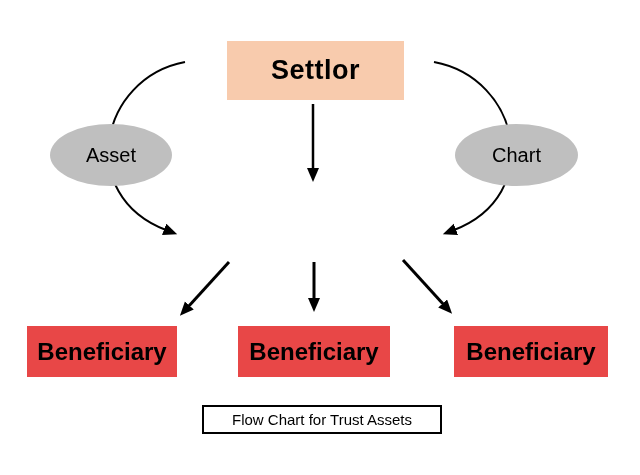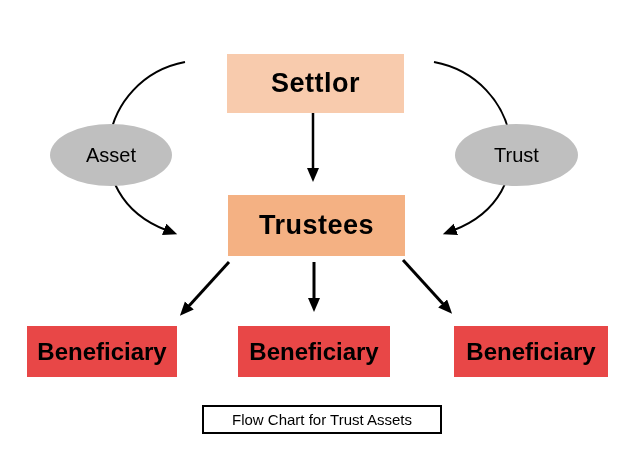--- a/index.html
+++ b/index.html
@@ -61,35 +61,32 @@
 
     <path d="M313,104 L313,170" fill="none" stroke="#000000" stroke-width="2.5" marker-end="url(#ah)"></path>
 
     <path d="M434,62 C520,78 545,195 454,230" fill="none" stroke="#000000" stroke-width="2" marker-end="url(#ah)"></path>
 
     <path d="M229,262 L188,307" fill="none" stroke="#000000" stroke-width="3" marker-end="url(#ah)"></path>
     <path d="M314,262 L314,300" fill="none" stroke="#000000" stroke-width="3" marker-end="url(#ah)"></path>
     <path d="M403,260 L444,305" fill="none" stroke="#000000" stroke-width="3" marker-end="url(#ah)"></path>
   </svg>
 
-  <div class="node rect-main settlor" style="background-color: rgb(248, 203, 173); margin-top: 13px;">
+  <div class="node rect-main settlor" style="background-color: rgb(248, 203, 173);">
     <span>Settlor</span>
   </div>
 
   <div class="node ellipse asset" style="background-color: rgb(191, 191, 191);">
     <span>Asset</span>
   </div>
 
   <div class="node ellipse debt" style="background-color: rgb(191, 191, 191);">
-    <span>Trust</span>
+    <span>Chart</span>
   </div>
 
-  <div class="node rect-main trustees" style="background-color: rgb(244, 177, 131);">
-    <span>Trustees</span>
-  </div>
 
   <div class="node rect-ben ben-left" style="background-color: rgb(232, 71, 71);">
     <span>Beneficiary</span>
   </div>
 
   <div class="node rect-ben ben-middle" style="background-color: rgb(232, 71, 71);">
     <span>Beneficiary</span>
   </div>
 
   <div class="node rect-ben ben-right" style="background-color: rgb(232, 71, 71);">

